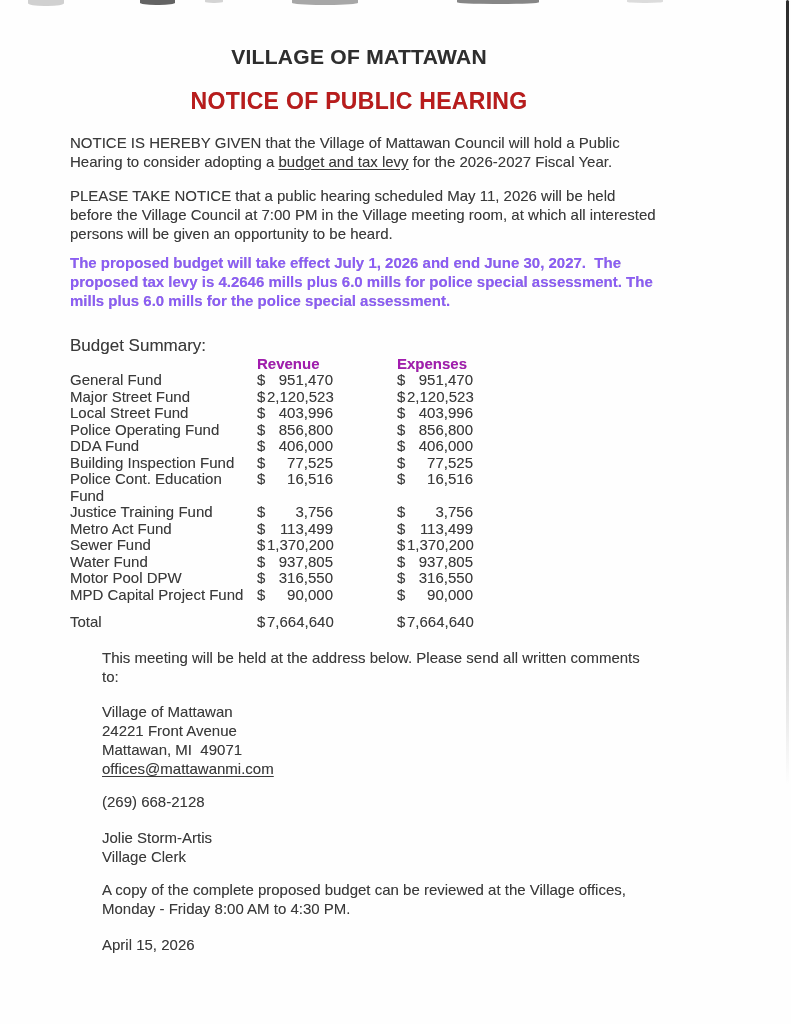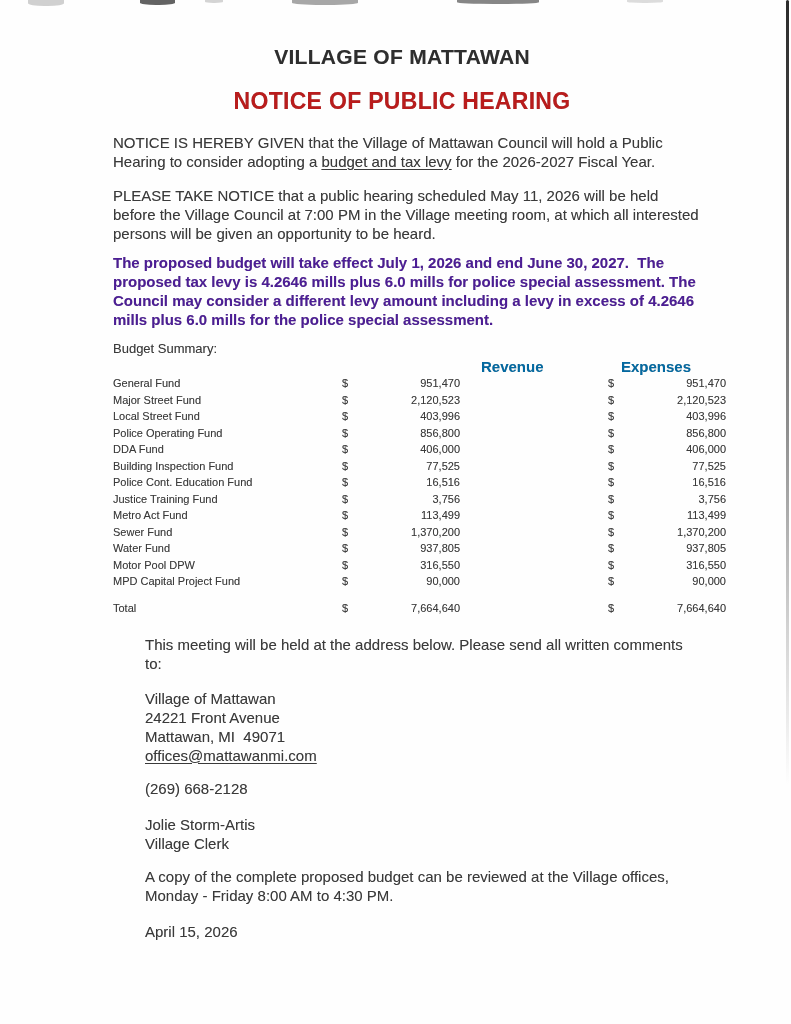--- a/index.html
+++ b/index.html
@@ -24,47 +24,47 @@
   .edge-line {
     position: absolute; top: 0; right: 2px; width: 3px; height: 785px;
     background: linear-gradient(to bottom,
       rgba(25,25,25,0.92) 0%,
       rgba(45,45,45,0.85) 25%,
       rgba(70,70,70,0.6) 55%,
       rgba(110,110,110,0.3) 80%,
       rgba(140,140,140,0) 100%);
     border-radius: 2px;
   }
-  .doc { position: relative; padding: 46px 0 0 113px; width: 578px; }
+  .doc { position: relative; padding: 46px 0 0 70px; width: 578px; }
   .title {
     text-align: center; font-weight: bold; color: #2e2e2e;
     font-size: 21px; line-height: 22px; margin: 0 0 21px 0;
     letter-spacing: 0.3px;
   }
   .subtitle {
     text-align: center; font-weight: bold; color: #b91c1c;
     font-size: 23px; line-height: 24px; margin: 0 0 20px 0;
     letter-spacing: 0.3px;
   }
   .para { font-size: 15px; line-height: 19px; margin: 0 0 15px 0; }
   .para .line { white-space: pre; }
   .p2 { margin-bottom: 10px; }
-  .p3 { font-weight: bold; color: #4c1d95; margin-bottom: 10px; }
+  .p3 { font-weight: bold; color: #8b5cf6; margin-bottom: 26px; }
   .u { text-decoration: underline; text-underline-offset: 2px; }
-  .budget-label { font-size: 13px; line-height: 19px; }
+  .budget-label { font-size: 17px; line-height: 19px; }
   .thead {
-    display: flex; font-weight: bold; color: #0369a1;
-    font-size: 15px; line-height: 17px; justify-content: flex-end;
+    display: flex; font-weight: bold; color: #a21caf;
+    font-size: 15px; line-height: 17px;
   }
   .thead .spacer { width: 187px; }
   .thead .rev { width: 140px; }
   .trow {
     display: grid;
     grid-template-columns: 187px 10px 66px 64px 10px 66px;
-    font-size: 11px; line-height: 16.5px; gap: 42px;
+    font-size: 15px; line-height: 16.5px;
   }
   .trow .amt { text-align: right; }
   .total-row { margin-top: 10px; line-height: 17px; }
   .block { font-size: 15px; line-height: 19px; margin-left: 32px; }
   .block .line { white-space: pre; }
   .meeting-note { margin-top: 18px; }
   .address { margin-top: 16px; }
   .phone { margin-top: 14px; }
   .signature { margin-top: 17px; }
   .review { margin-top: 14px; }
@@ -95,21 +95,20 @@
 
     <div class="para p2">
       <div class="line">PLEASE TAKE NOTICE that a public hearing scheduled May 11, 2026 will be held</div>
       <div class="line">before the Village Council at 7:00 PM in the Village meeting room, at which all interested</div>
       <div class="line">persons will be given an opportunity to be heard.</div>
     </div>
 
     <div class="para p3">
       <div class="line">The proposed budget will take effect July 1, 2026 and end June 30, 2027.  The</div>
       <div class="line">proposed tax levy is 4.2646 mills plus 6.0 mills for police special assessment. The</div>
-      <div class="line">Council may consider a different levy amount including a levy in excess of 4.2646</div>
       <div class="line">mills plus 6.0 mills for the police special assessment.</div>
     </div>
 
     <div class="budget-label">Budget Summary:</div>
 
     <div>
       <div class="thead">
         <div class="spacer"></div>
         <div class="rev">Revenue</div>
         <div>Expenses</div>

